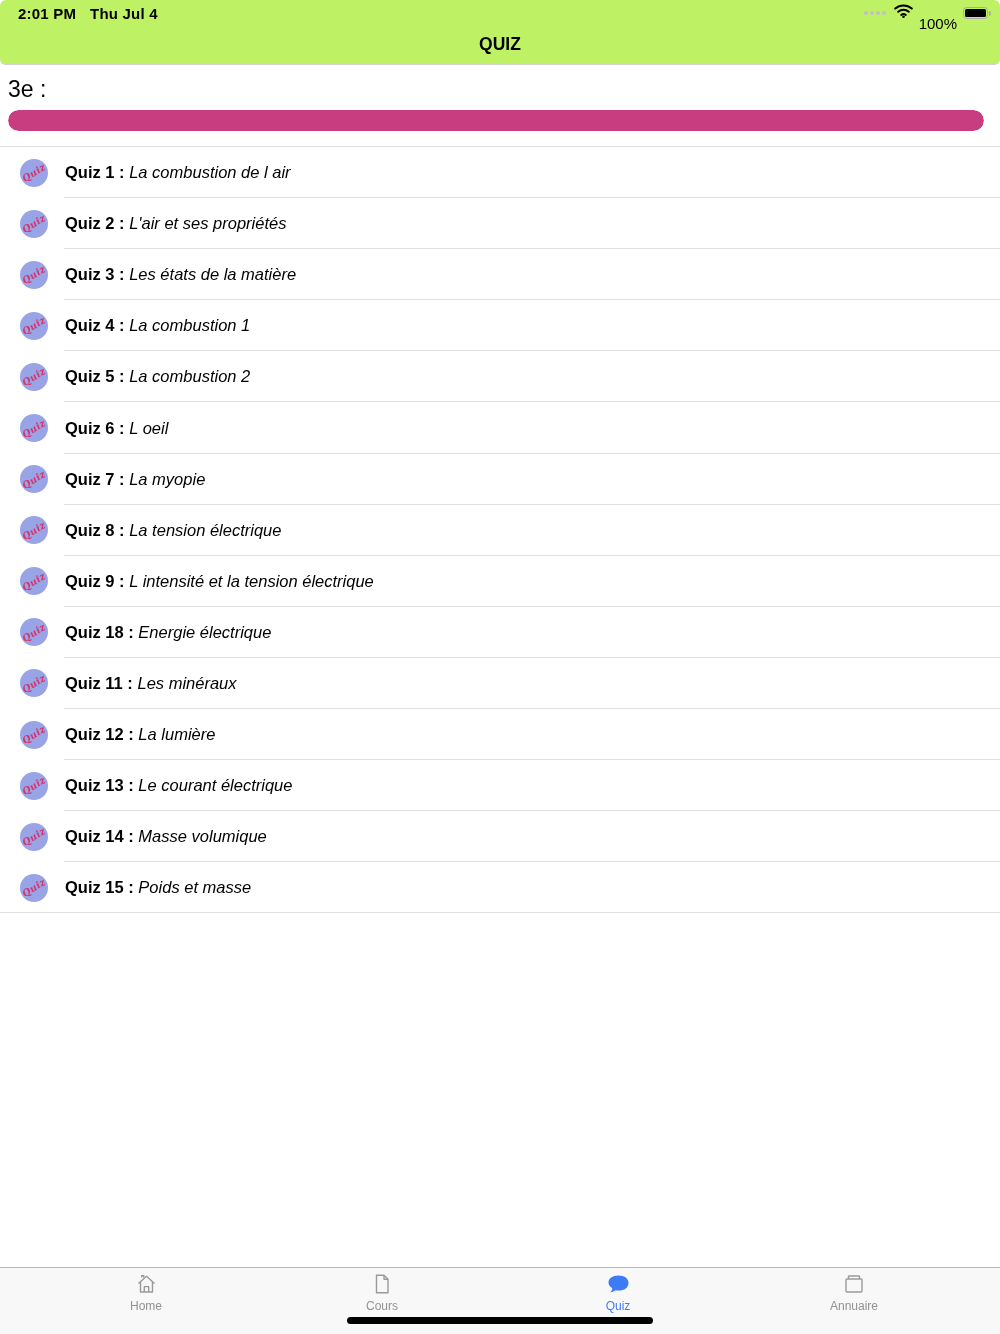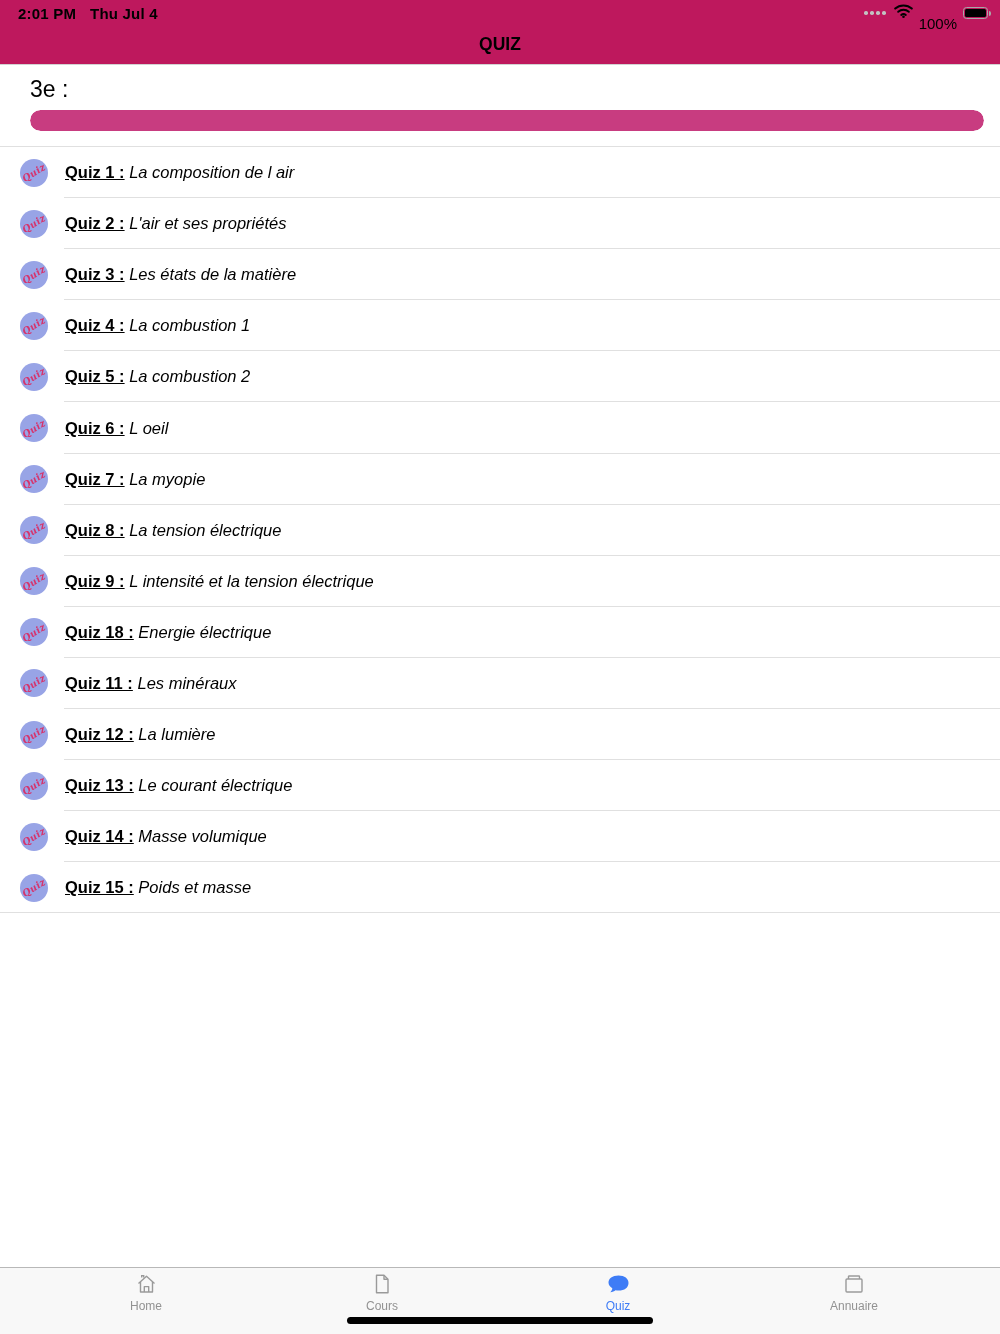--- a/index.html
+++ b/index.html
@@ -9,23 +9,24 @@
     background: #ffffff;
     color: #000;
     position: relative;
     overflow: hidden;
   }
 
   
   .top-bar {
     position: absolute; top: 0; left: 0; right: 0;
     height: 65px;
-    background: #be185d;
+    background: #bef264;
     border-bottom: 1px solid #d2d2d2;
     z-index: 5;
+    border-radius: 6px;
   }
   .status-left {
     position: absolute; top: 5px; left: 18px;
     font-size: 15px; font-weight: 600; color: #000;
     letter-spacing: 0.2px;
   }
   .status-left .status-date { margin-left: 14px; font-weight: 600; }
   .status-right {
     position: absolute; top: 5px; right: 12px;
     display: flex; align-items: center; gap: 6px;
@@ -51,21 +52,21 @@
     background: #a9a9a9;
     border-radius: 0 2px 2px 0;
   }
   .nav-title {
     position: absolute; left: 0; right: 0; top: 34px;
     text-align: center;
     font-size: 17.5px; font-weight: 700; color: #000;
   }
 
   
-  .section-block { padding: 75px 16px 0 30px; }
+  .section-block { padding: 75px 16px 0 8px; }
   .section-title { font-size: 23px; font-weight: 400; line-height: 28px; color: #000; }
   .section-subtitle {
     font-size: 16.5px; font-style: italic; line-height: 22px; color: #000;
     margin-top: 1px;
   }
   .progress-track {
     margin-top: 7px;
     height: 21px; border-radius: 10.5px;
     overflow: hidden;
     background: transparent;
@@ -103,21 +104,21 @@
   }
   .quiz-badge-text {
     font-family: "DejaVu Serif", serif;
     font-style: italic; font-weight: 700;
     font-size: 9.5px;
     color: var(--badge-text, #d6336c);
     transform: rotate(-32deg);
     letter-spacing: 0.3px;
   }
   .quiz-text { margin-left: 17px; font-size: 16.5px; white-space: nowrap; }
-  .quiz-label { font-weight: 700; font-style: normal; text-decoration: underline; }
+  .quiz-label { font-weight: 700; font-style: normal; }
   .quiz-title { font-style: italic; font-weight: 400; }
 
   
   .tab-bar {
     position: absolute; left: 0; right: 0; bottom: 0;
     height: 67px;
     background: #f8f8f8;
     border-top: 1px solid #b8b8b8;
     display: flex;
     padding: 4px 28px 0 28px;
@@ -183,21 +184,21 @@
   </div>
 </div>
 
 <div class="quiz-list">
   <div class="quiz-row">
     <span class="quiz-badge">
       <span class="quiz-badge-text">Quiz</span>
     </span>
     <span class="quiz-text">
       <span class="quiz-label">Quiz 1 :</span>
-      <span class="quiz-title">La composition de l air</span>
+      <span class="quiz-title">La combustion de l air</span>
     </span>
   </div>
 
   <div class="quiz-row">
     <span class="quiz-badge">
       <span class="quiz-badge-text">Quiz</span>
     </span>
     <span class="quiz-text">
       <span class="quiz-label">Quiz 2 :</span>
       <span class="quiz-title">L'air et ses propriétés</span>

